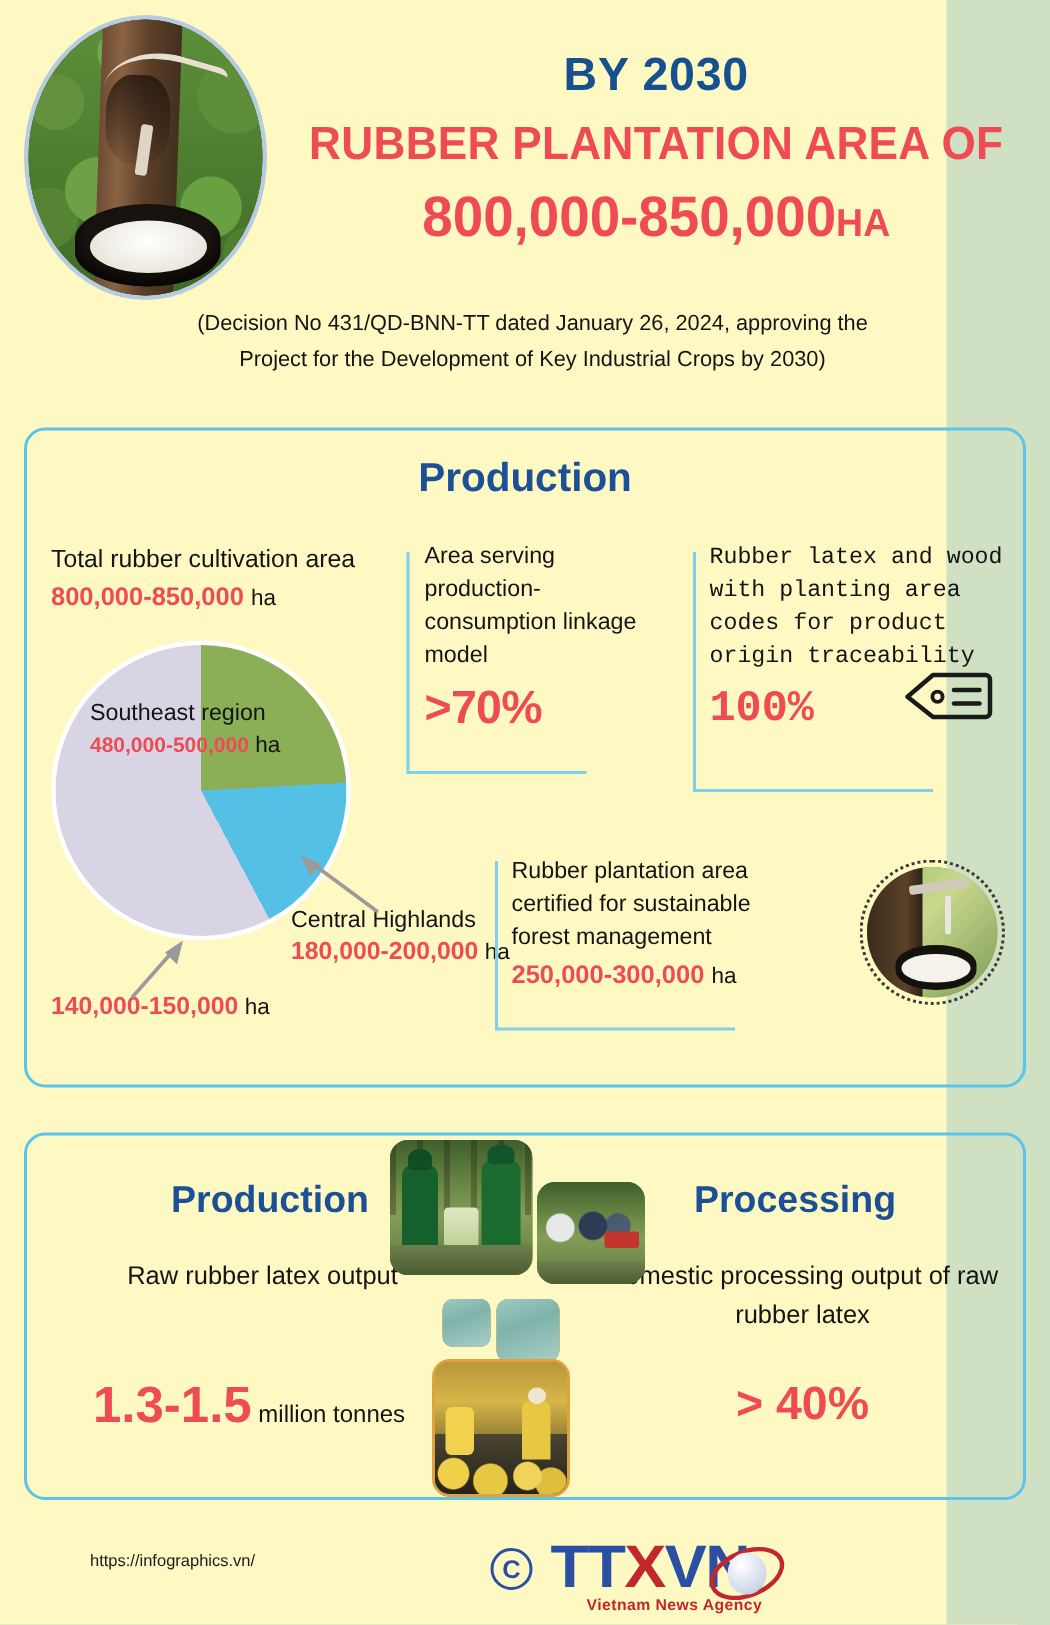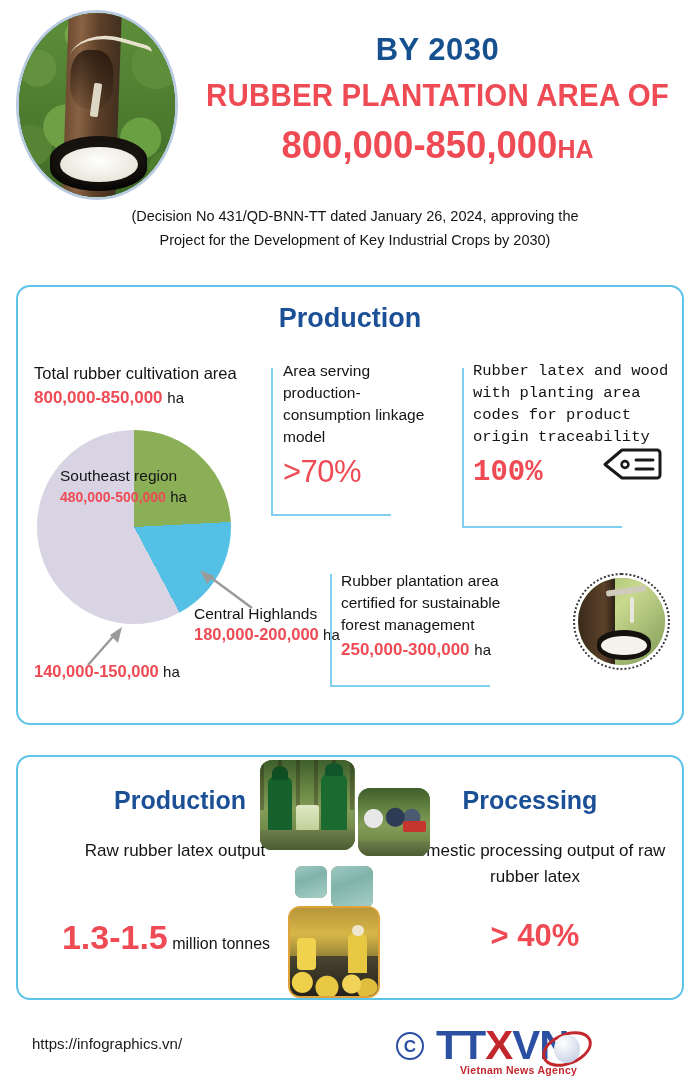--- a/index.html
+++ b/index.html
@@ -4,22 +4,22 @@
 <style>
   * { box-sizing: border-box; margin: 0; padding: 0; }
   html, body {
     width: 700px; height: 1083px;
     background: #cfe0c3;
     font-family: "Liberation Sans", sans-serif;
     overflow: hidden;
   }
   #page {
     position: relative;
-    width: 700px; height: 1083px;
-    background: #ffffff;
+    width: 631px; height: 1083px;
+    background: #fef9c3;
   }
 
   
   .hero-photo {
     position: absolute; left: 16px; top: 10px;
     width: 162px; height: 190px;
     border-radius: 50%;
     overflow: hidden;
     border: 3px solid #b9cbe0;
     background: #2c4a1e;
@@ -131,21 +131,21 @@
     position:absolute;
     border-left:2px solid #7fd0ee;
     border-bottom:2px solid #7fd0ee;
   }
   #bracket-linkage { left:271px; top:368px; width:120px; height:148px; }
   #bracket-trace   { left:462px; top:368px; width:160px; height:160px; }
   #bracket-cert    { left:330px; top:574px; width:160px; height:113px; }
 
   #linkage-block { position:absolute; left:283px; top:360px; width:150px; }
   #linkage-block .stat-label{ font-size:15.5px; line-height:22px; }
-  #linkage-block .big-red { margin-top:6px; color:#ef4b55; font-weight:400; font-size:31px; letter-spacing:-.5px;}
+  #linkage-block .big-red { margin-top:6px; color:#ef4b55; font-weight:700; font-size:31px; letter-spacing:-.5px;}
 
   #trace-block { position:absolute; left:473px; top:360px; width:200px;font-family:Liberation Mono, monospace; }
   #trace-block .stat-label{ font-size:15.5px; line-height:22px; }
   #trace-block .big-red { margin-top:8px; color:#ef4b55; font-weight:700; font-size:29px; }
 
   #tag-icon { position:absolute; left:601px; top:447px; width:62px; height:34px; }
 
   #cert-block { position:absolute; left:341px; top:570px; width:185px; }
   #cert-block .stat-label{ font-size:15.5px; line-height:22px; }
   #cert-block .val { margin-top:4px; font-size:17px; }
@@ -281,22 +281,22 @@
   .ph .factory:after{
     content:""; position:absolute; left:8%; top:34%; width:22%; height:36%;
     background:#f0d24e; border-radius:4px;
   }
   .ph .worker{ position:absolute; right:12%; top:30%; width:22%; height:44%;
     background:#e8c743; border-radius:5px 5px 0 0; }
   .ph .worker:before{content:"";position:absolute;left:20%;top:-24%;width:60%;height:28%;background:#efe6cf;border-radius:50%;}
 
   
   #footer-url {
-    position:absolute; left:32px; top:1035px;
-    font-size:15px; color:#1a1a1a;
+    position:absolute; left:60px; top:1035px;
+    font-size:11px; color:#1a1a1a;
   }
   #ttxvn { position:absolute; right:24px; top:1023px; width:280px; height:52px; }
   #ttxvn .copy {
     position:absolute; left:0; top:9px;
     width:28px; height:28px; border:2px solid #2b4fa2; border-radius:50%;
     color:#2b4fa2; font-size:17px; font-weight:700; text-align:center; line-height:25px;
   }
   #ttxvn .word {
     position:absolute; left:40px; top:0px;
     font-size:40px; font-weight:700; letter-spacing:-1px; color:#2b4fa2;

